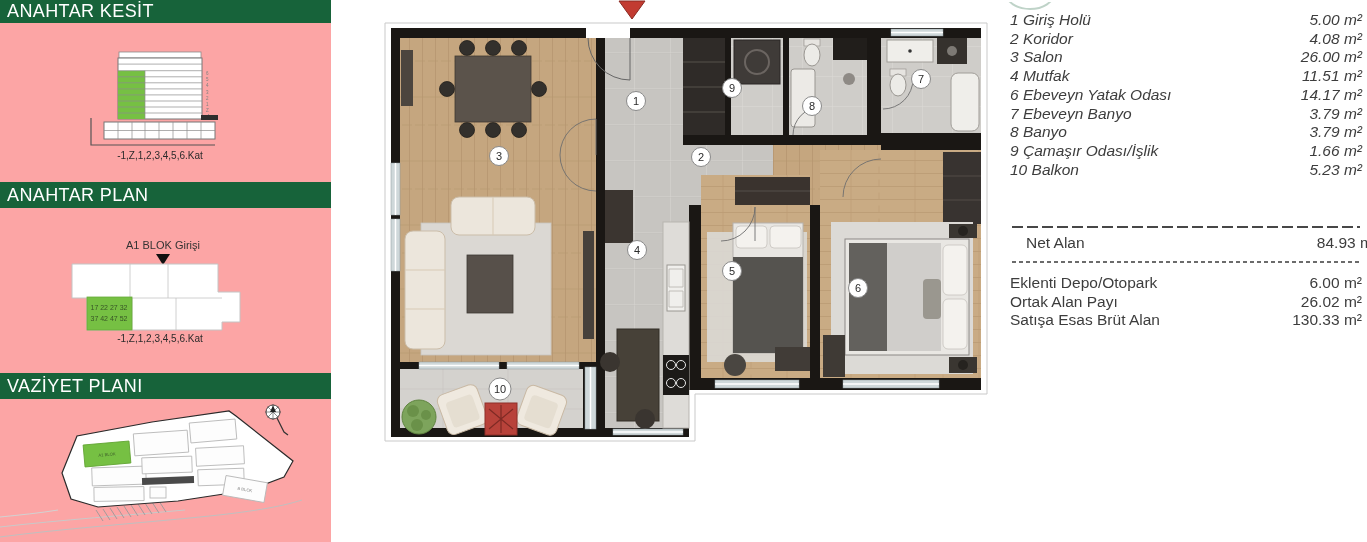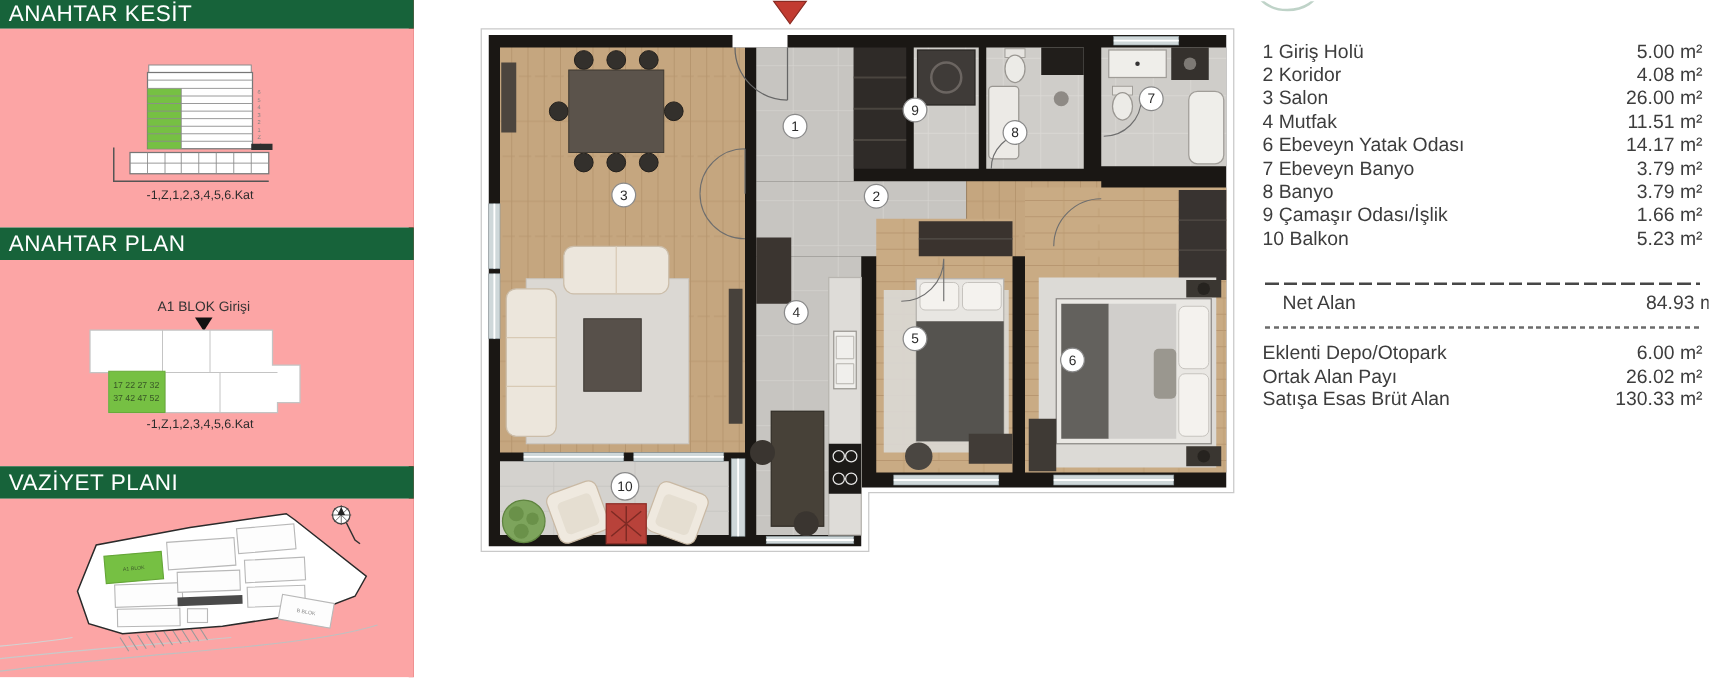--- a/index.html
+++ b/index.html
@@ -16,21 +16,21 @@
   .bar3{top:373px;height:26px;}
   .panel{position:absolute;left:0;background:#fca5a5;}
   .panel svg{display:block;}
   
   .floorplan{position:absolute;left:383px;top:17px;width:610px;height:430px;}
   .entrance-arrow{position:absolute;left:617px;top:0;width:30px;height:20px;}
   .compass-arc{position:absolute;left:1002px;top:0;width:56px;height:12px;overflow:hidden;}
   
   .roomlist{position:absolute;left:1010px;top:0;width:352px;height:542px;
             color:#3d3d3d;font-size:15.5px;}
-  .rl-items{position:absolute;top:33px;left:0;width:100%;}
+  .rl-items{position:absolute;top:11px;left:0;width:100%;font-style:italic;}
   .rl-row{display:flex;justify-content:space-between;line-height:18.7px;}
   .rl-area{text-align:center;white-space:nowrap;}
   .net-line1{position:absolute;top:226px;left:2px;width:348px;height:2px;
              background:repeating-linear-gradient(90deg,#474747 0 11px,transparent 11px 15px);}
   .rl-net{position:absolute;top:234px;left:0;width:100%;margin-left:16px;}
   .net-line2{position:absolute;top:261px;left:2px;width:348px;height:1.5px;
              background:repeating-linear-gradient(90deg,#6b6b6b 0 4px,transparent 4px 7px);}
   .rl-extras{position:absolute;top:274px;left:0;width:100%;}
   text{font-family:"Liberation Sans",sans-serif;}
 </style>

